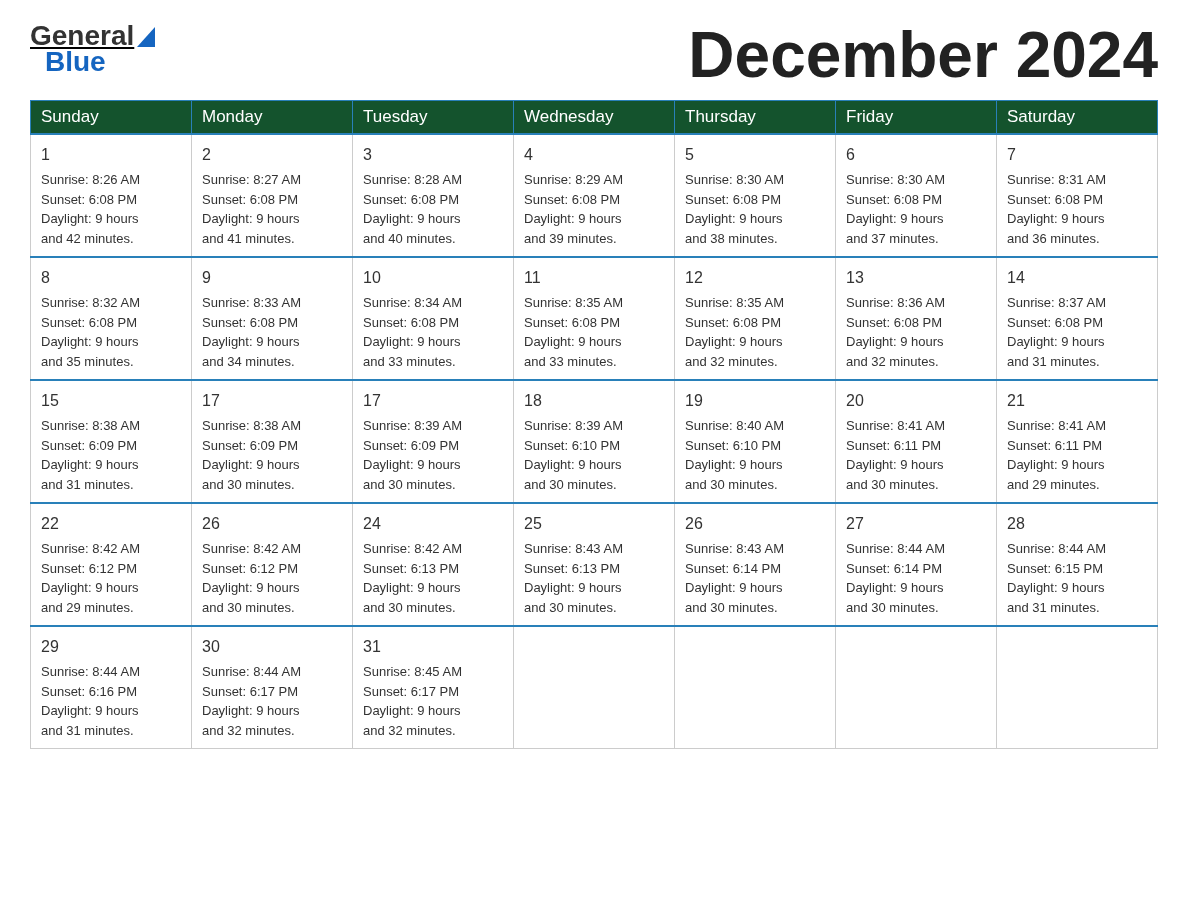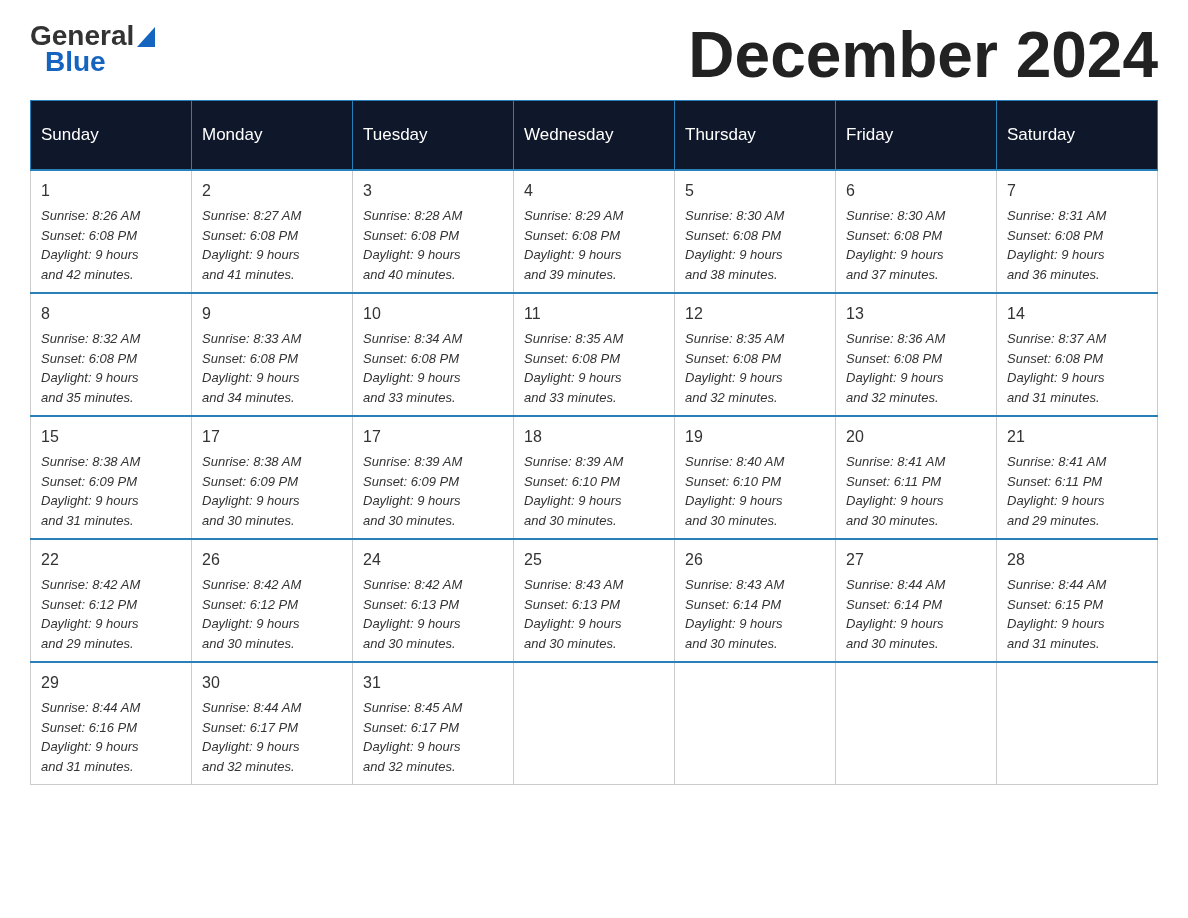--- a/index.html
+++ b/index.html
@@ -34,25 +34,25 @@
       font-size: 22px;
       color: #444;
       margin-top: 4px;
     }
     .calendar-table {
       width: 100%;
       border-collapse: collapse;
       margin-top: 8px;
     }
     .calendar-table th {
-      background-color: #0f172a;
+      background-color: #14532d;
       color: #fff;
       font-size: 17px;
       font-weight: normal;
-      padding: 24px 10px;
+      padding: 6px 10px;
       text-align: left;
       border: 1px solid #2980b9;
     }
     .calendar-table td {
       vertical-align: top;
       padding: 8px 10px;
       border: 1px solid #ccc;
       font-size: 13px;
       color: #333;
       width: 14.28%;
@@ -68,21 +68,20 @@
     .day-num {
       font-size: 16px;
       font-weight: normal;
       color: #333;
       display: block;
       margin-bottom: 3px;
     }
     .day-info {
       font-size: 13px;
       color: #333;
-      font-style: italic;
     }
     .empty-cell {
       background: #fff;
       border: 1px solid #ccc;
     }
     .logo-text-general {
       font-size: 28px;
       font-weight: bold;
       color: #333;
     }
@@ -97,21 +96,21 @@
       color: #1565c0;
       margin-top: -6px;
       margin-left: 15px;
     }
   </style>
 </head>
 <body>
 
 <div class="header-area">
   <div class="logo">
-    <div style="display:flex; align-items:center;">
+    <div style="display:flex; align-items:center;text-decoration:underline;">
       <span class="logo-text-general">General</span>
       <svg class="logo-triangle-svg" width="18" height="20" viewBox="0 0 18 20">
         <polygon points="0,20 18,20 18,0" fill="#1565c0"></polygon>
       </svg>
     </div>
     <span class="logo-underline">Blue</span>
   </div>
   <div class="title-area">
     <div class="month-title">December 2024</div>
   </div>

